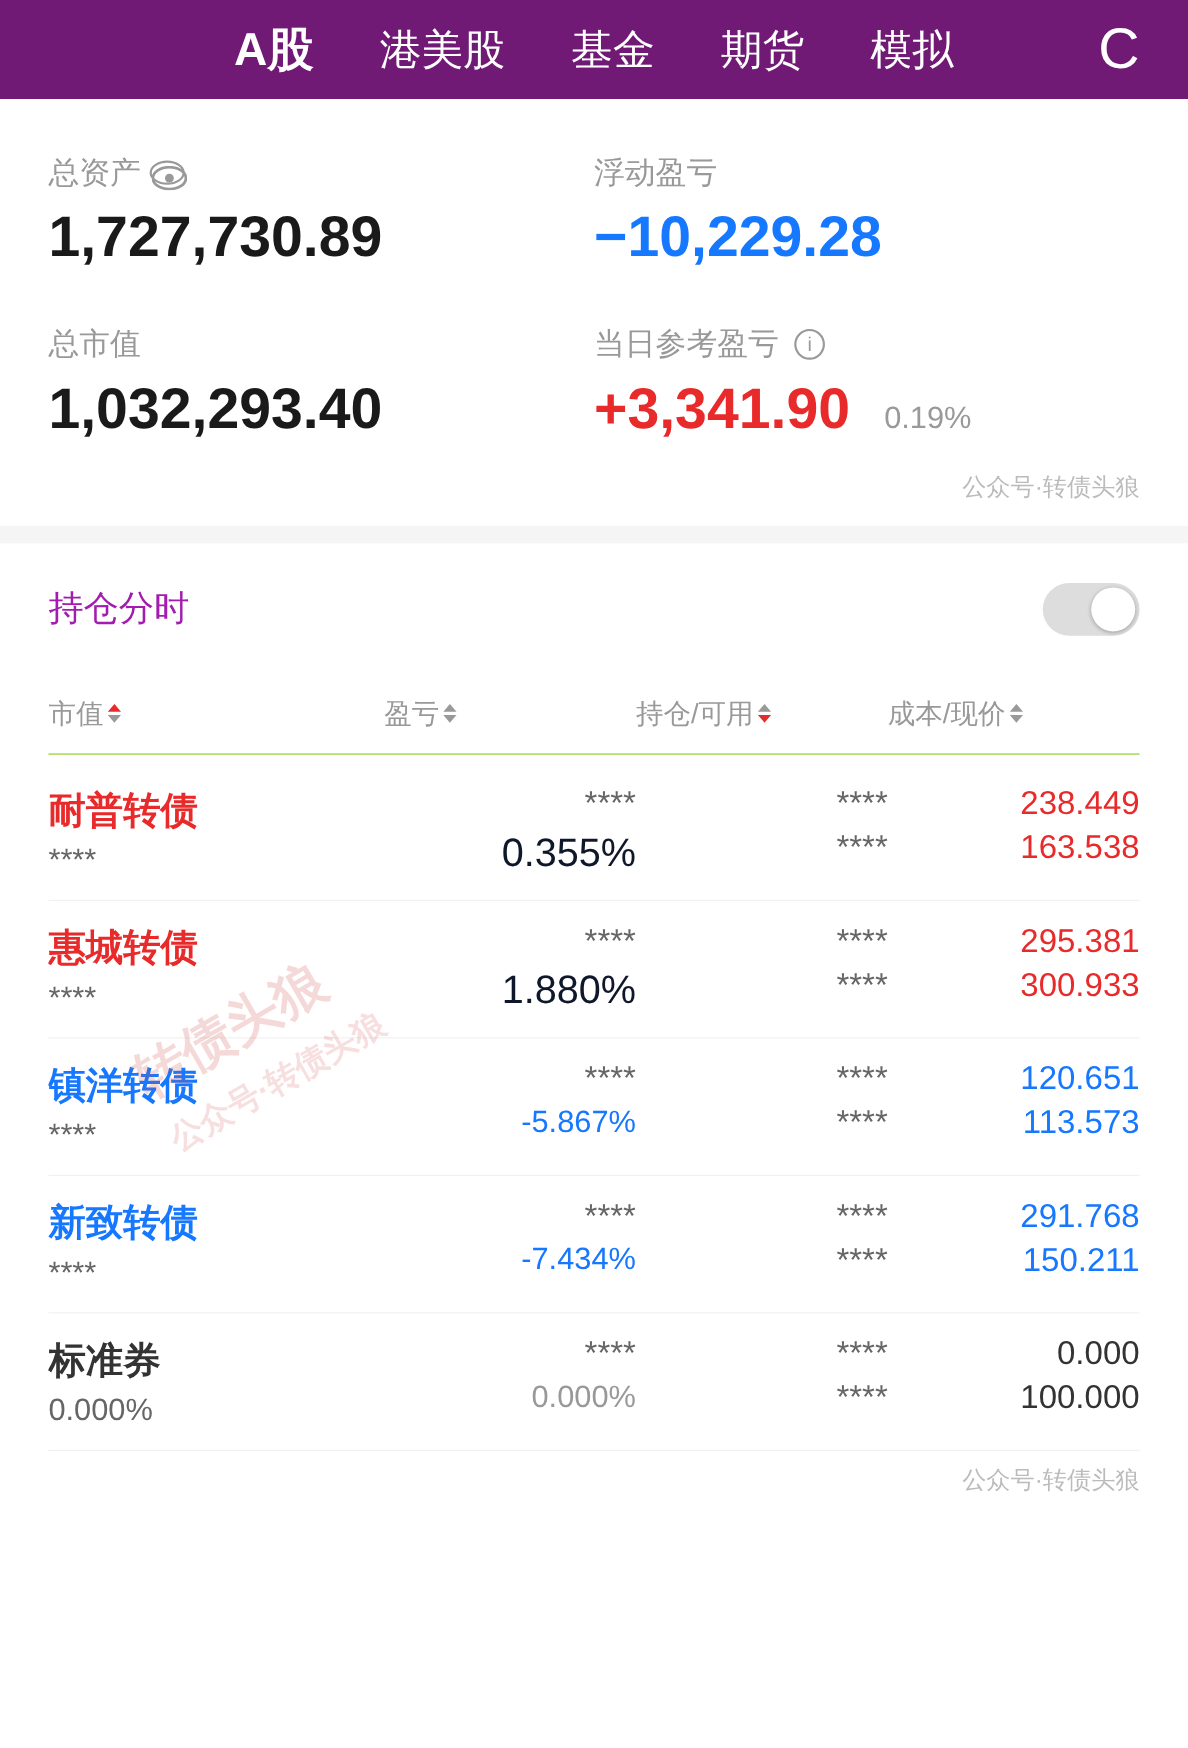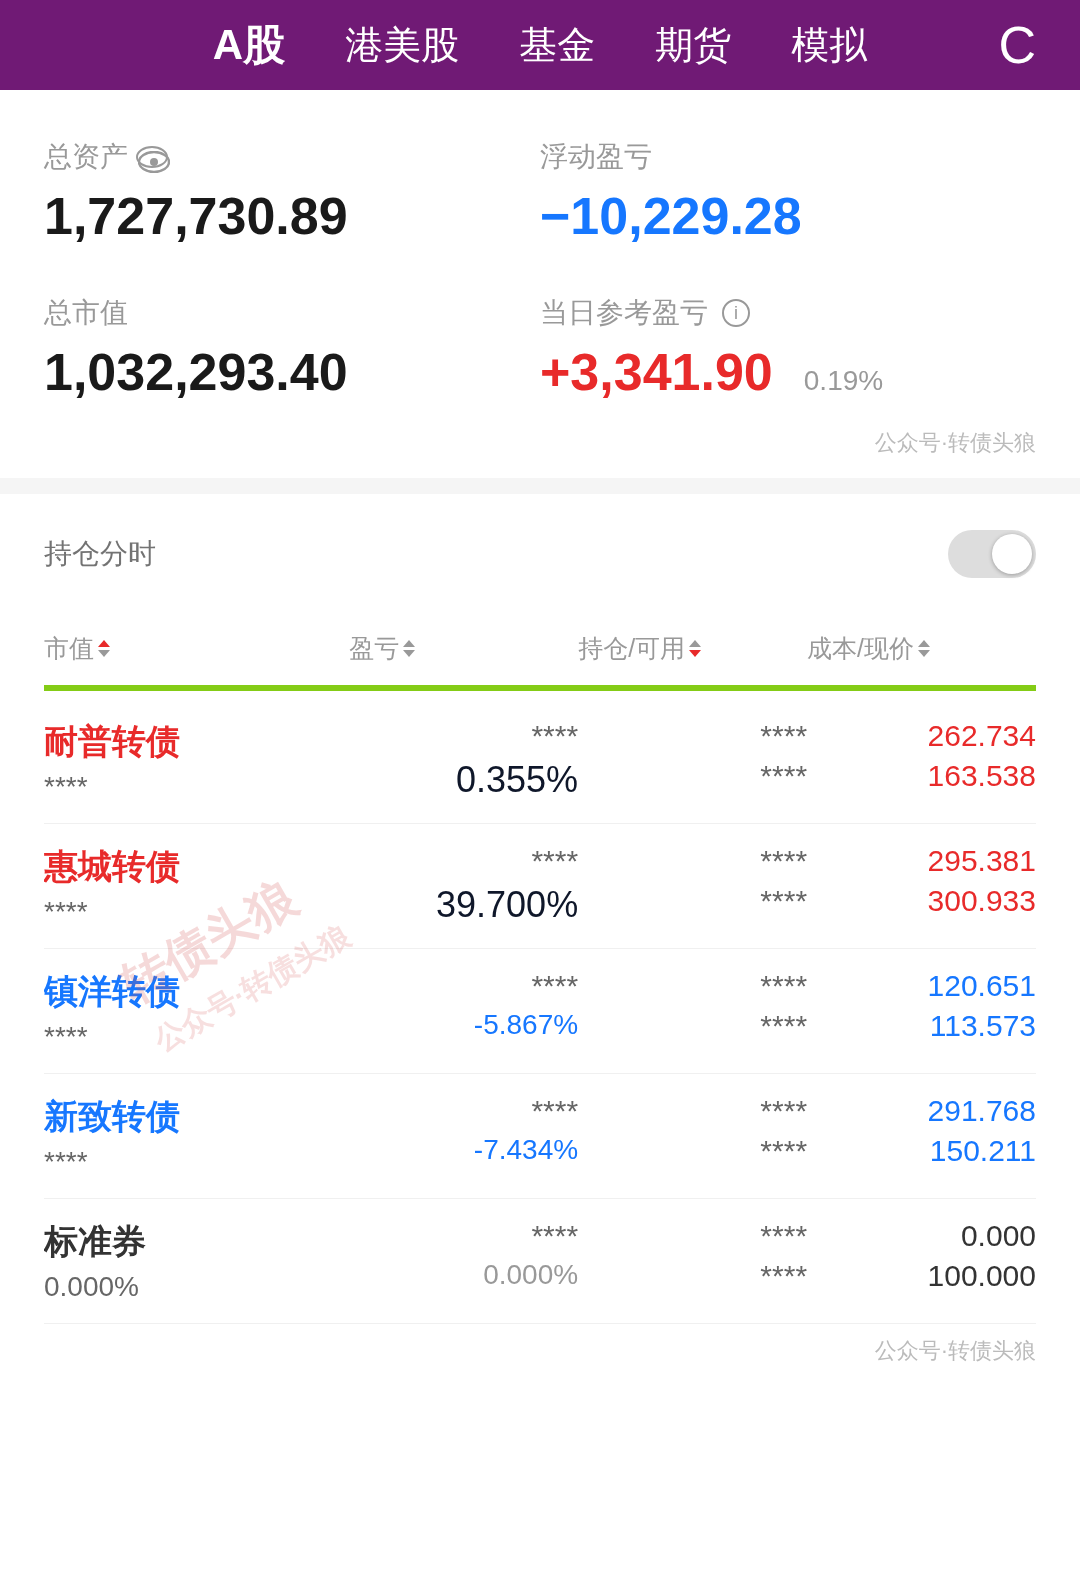--- a/index.html
+++ b/index.html
@@ -124,22 +124,22 @@
     }
 
     
     .toggle-row {
       display: flex;
       justify-content: space-between;
       align-items: center;
       margin-bottom: 44px;
     }
     .toggle-label {
-      font-size: 28px;
-      color: #737373;
+      font-size: 32px;
+      color: #a21caf;
       font-weight: 500;
     }
     .toggle-switch {
       width: 88px;
       height: 48px;
       background: #ddd;
       border-radius: 24px;
       position: relative;
       cursor: pointer;
     }
@@ -153,21 +153,21 @@
       background: #fff;
       border-radius: 50%;
       box-shadow: 0 1px 4px rgba(0,0,0,0.3);
     }
 
     
     .table-header {
       display: grid;
       grid-template-columns: 2fr 1.5fr 1.5fr 1.5fr;
       padding: 10px 0 20px;
-      border-bottom: 6px solid #84cc16;
+      border-bottom: 1px solid #84cc16;
       margin-bottom: 8px;
     }
     .th {
       font-size: 25px;
       color: #999;
       display: flex;
       align-items: center;
       gap: 4px;
     }
     .th:not(:first-child) {
@@ -384,33 +384,33 @@
       </div>
       <div class="cell-right">
         <div class="cell-val">****</div>
         <div class="cell-pct-red">0.355%</div>
       </div>
       <div class="cell-right">
         <div class="cell-val">****</div>
         <div class="cell-val" style="margin-top:6px;">****</div>
       </div>
       <div class="cell-right">
-        <div class="cost-val">262.734</div>
+        <div class="cost-val">238.449</div>
         <div class="price-val red">163.538</div>
       </div>
     </div>
 
     <div class="holding-row">
       <div>
         <div class="holding-name red">惠城转债</div>
         <div class="holding-sub">****</div>
       </div>
       <div class="cell-right">
         <div class="cell-val">****</div>
-        <div class="cell-pct-red">39.700%</div>
+        <div class="cell-pct-red">1.880%</div>
       </div>
       <div class="cell-right">
         <div class="cell-val">****</div>
         <div class="cell-val" style="margin-top:6px;">****</div>
       </div>
       <div class="cell-right">
         <div class="cost-val">295.381</div>
         <div class="price-val red">300.933</div>
       </div>
     </div>

